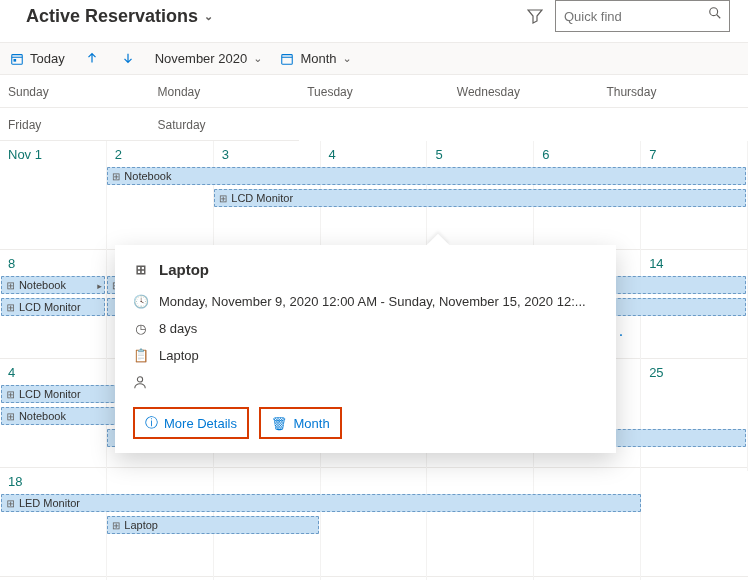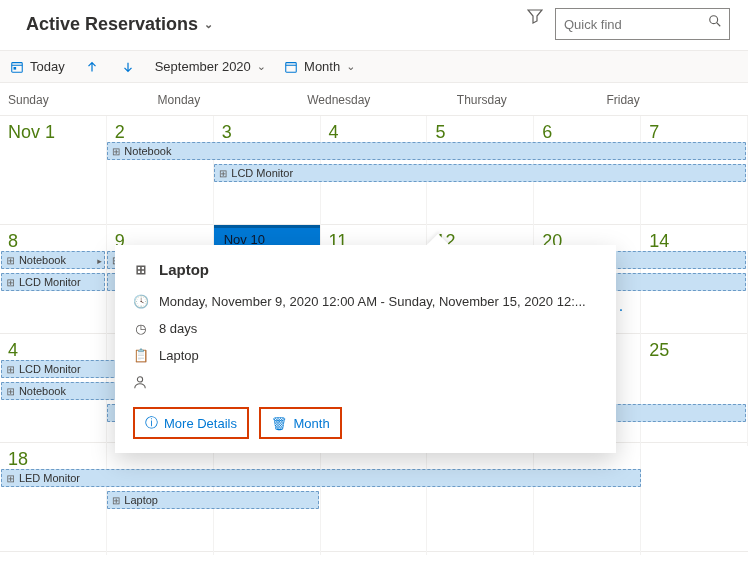--- a/index.html
+++ b/index.html
@@ -1,35 +1,35 @@
 <!DOCTYPE html>
 <html><head>
 <meta charset="utf-8">
 <style>
 html,body{margin:0;padding:0;font-family:"Segoe UI",Arial,sans-serif;background:#fff;color:#323130;font-size:13px}
 .page{width:748px;height:585px;position:relative;overflow:hidden}
-.header{display:flex;padding:8px 18px 10px 26px}
+.header{display:flex;align-items:center;padding:0 18px 10px 26px}
 .title{font-size:18px;font-weight:600;display:flex;align-items:center;gap:6px;cursor:pointer}
 .chevdown{font-size:11px;color:#605e5c}
 .sp{flex:1}
 .filtericon{margin-right:12px;color:#605e5c;cursor:pointer}
 .search{position:relative;width:175px}
 .search input{width:100%;height:32px;border:1px solid #8a8886;padding:0 28px 0 8px;font-size:13px;box-sizing:border-box}
 .search .sicon{position:absolute;right:8px;top:6px}
-.toolbar{display:flex;align-items:flex-end;gap:18px;padding:8px 10px;border-top:1px solid #edebe9;border-bottom:1px solid #edebe9;background:#faf9f8}
+.toolbar{display:flex;align-items:flex-start;gap:18px;padding:8px 10px;border-top:1px solid #edebe9;border-bottom:1px solid #edebe9;background:#faf9f8}
 .tb{display:flex;align-items:center;gap:6px;cursor:pointer;color:#323130}
 .tb .ic{color:#0078d4}
 .arrowbtn{color:#0078d4;cursor:pointer;padding:0 2px}
 .grid{display:grid;grid-template-columns:repeat(5,1fr)}
 .dayhead{padding:10px 8px 8px;font-size:12px;color:#605e5c;border-bottom:1px solid #edebe9;background:#fff}
 .calwrap{position:relative;height:480px}
 .row{display:grid;grid-template-columns:repeat(7,1fr);border-bottom:1px solid #edebe9;position:relative}
 .cell{padding:6px 8px;min-height:100px;border-right:1px solid #f3f2f1;position:relative}
 .cell:last-child{border-right:none}
-.datenum{color:#4d7c0f;font-size:18px}
+.datenum{color:#0f766e;font-size:13px}
 .today .dateblock{background:#0078d4;color:#0f172a;font-weight:400;padding:4px 10px;margin:-6px -8px 4px;border-top:3px solid #005a9e}
 .event{position:absolute;height:18px;background:#c7e0f4;border:1px dashed #6b9bc7;border-radius:1px;font-size:11px;color:#323130;padding:0 4px;display:flex;align-items:center;gap:4px;box-sizing:border-box;overflow:hidden;white-space:nowrap}
 .eicon{font-size:10px;color:#605e5c}
 .arrowmark{position:absolute;font-size:9px;color:#605e5c;top:4px}
 .dots{color:#0078d4;font-size:16px;letter-spacing:2px}
 .popup{position:absolute;left:115px;top:245px;width:465px;background:#fff;box-shadow:0 8px 24px rgba(0,0,0,0.18);padding:16px 18px 14px;z-index:20}
 .popup .ptitle{font-size:15px;font-weight:600;display:flex;align-items:center;gap:10px;margin-bottom:10px}
 .popup .prow{display:flex;align-items:center;gap:10px;font-size:13px;color:#323130;padding:6px 0}
 .popup .pic{width:16px;text-align:center;color:#605e5c;font-size:13px}
 .popup .actions{display:flex;gap:10px;margin-top:12px}
@@ -79,41 +79,43 @@
     <svg width="14" height="14" viewBox="0 0 16 16">
           <path d="M8 3v10M4 7l4-4 4 4" fill="none" stroke="#0078d4" stroke-width="1.4"></path>
         </svg>
   </span>
   <span class="arrowbtn">
     <svg width="14" height="14" viewBox="0 0 16 16">
           <path d="M8 3v10M4 9l4 4 4-4" fill="none" stroke="#0078d4" stroke-width="1.4"></path>
         </svg>
   </span>
   <div class="tb">
-    <span>September 2020</span>
+    <span>November 2020</span>
     <span class="chevdown">⌄</span>
   </div>
   <div class="tb">
     <span class="ic">
       <svg width="14" height="14" viewBox="0 0 16 16">
             <rect x="2" y="3" width="12" height="11" rx="1" fill="none" stroke="#0078d4" stroke-width="1.2"></rect>
             <line x1="2" y1="6" x2="14" y2="6" stroke="#0078d4" stroke-width="1.2"></line>
           </svg>
     </span>
     <span>Month</span>
     <span class="chevdown">⌄</span>
   </div>
 </div>
 
 <div class="grid">
   <div class="dayhead">Sunday</div>
   <div class="dayhead">Monday</div>
+  <div class="dayhead">Tuesday</div>
   <div class="dayhead">Wednesday</div>
   <div class="dayhead">Thursday</div>
   <div class="dayhead">Friday</div>
+  <div class="dayhead">Saturday</div>
 </div>
 
 <div class="calwrap">
 
 <div class="row" style="height:108px">
   <div class="cell"><span class="datenum">Nov 1</span></div>
   <div class="cell"><span class="datenum">2</span></div>
   <div class="cell"><span class="datenum">3</span></div>
   <div class="cell"><span class="datenum">4</span></div>
   <div class="cell"><span class="datenum">5</span></div>

